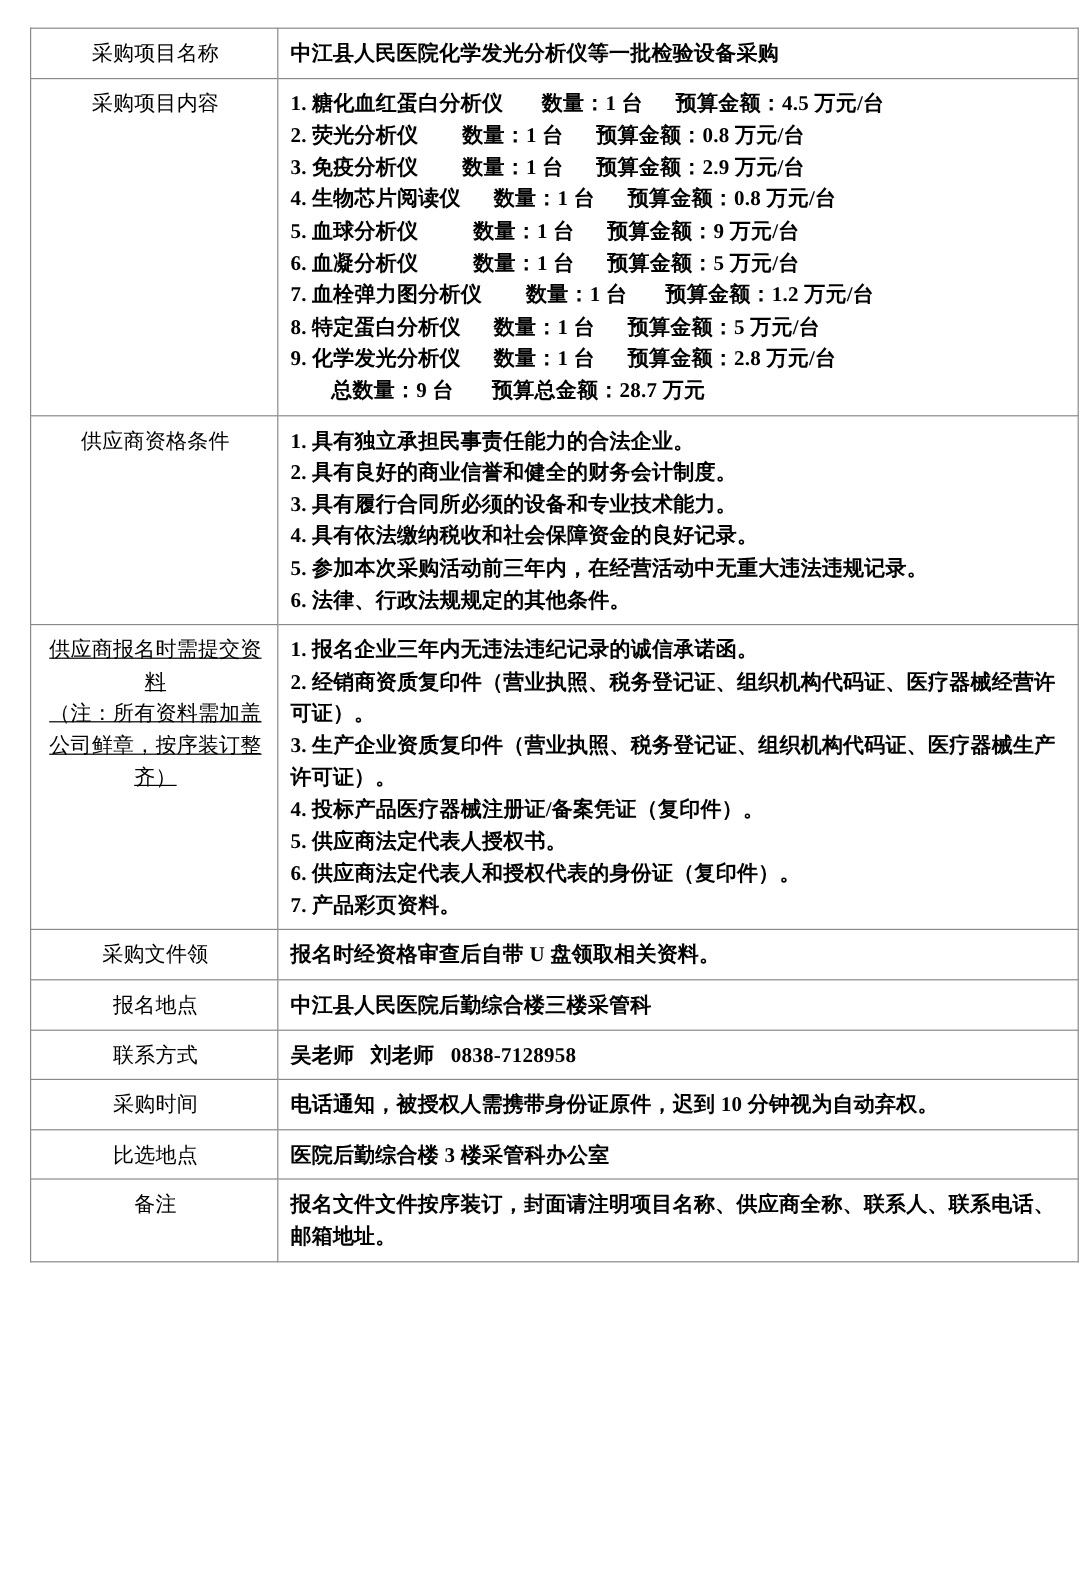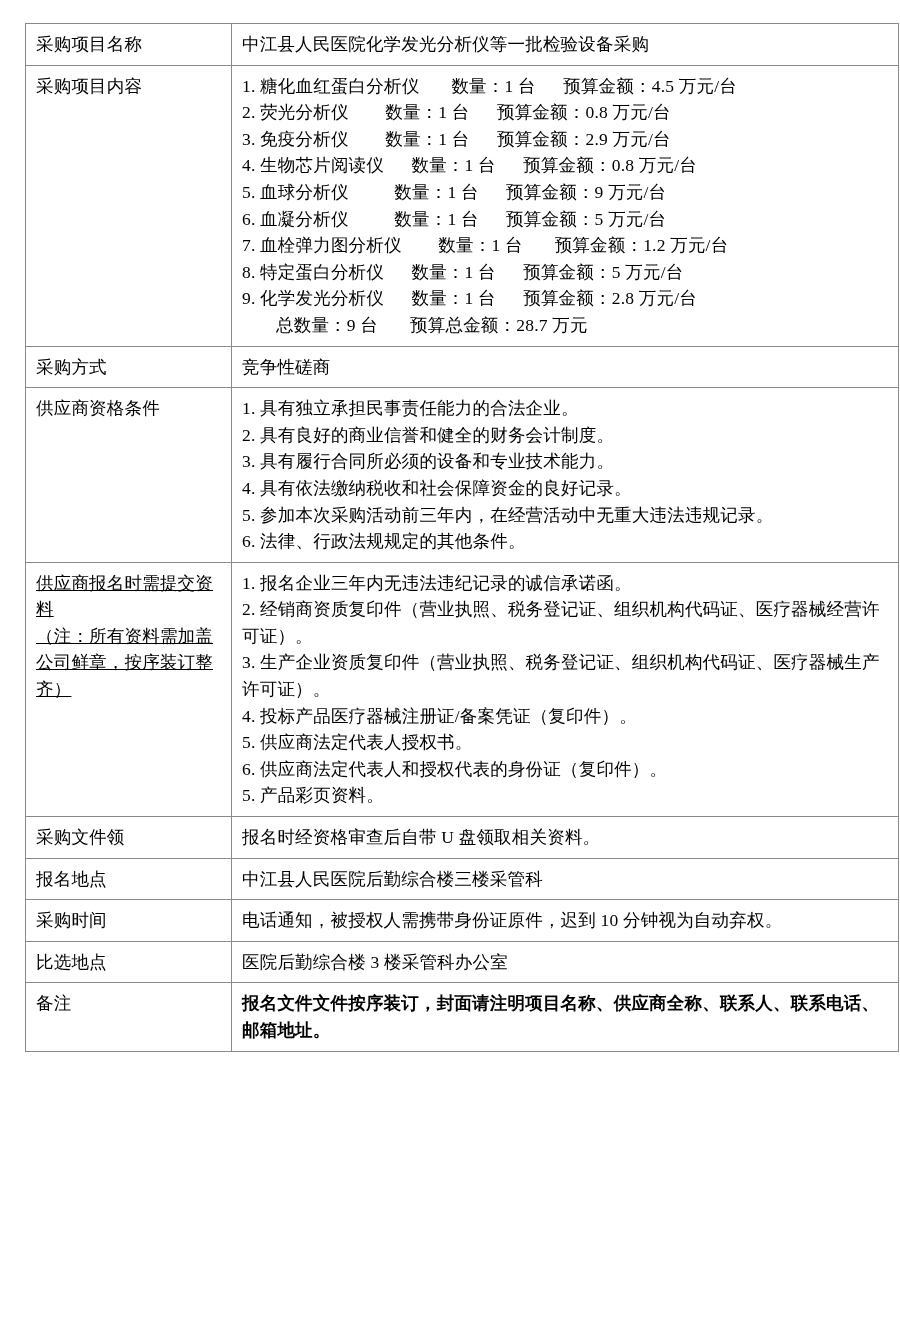--- a/index.html
+++ b/index.html
@@ -36,24 +36,26 @@
     vertical-align: top;
     padding: 7px 8px 7px 10px;
     font-size: 17.5px;
     line-height: 1.52;
     letter-spacing: 0.2px;
   }
 
   td.label-cell {
     width: 187px;
     white-space: normal;
+    text-align: center;
   }
 
   td.value-cell {
     width: 648px;
+    font-weight: bold;
   }
 
   .line {
     display: block;
     white-space: pre-wrap;
   }
 
   .indent-total {
     padding-left: 34px;
   }
@@ -98,28 +100,20 @@
           <span class="line">4. 生物芯片阅读仪      数量：1 台      预算金额：0.8 万元/台</span>
           <span class="line">5. 血球分析仪          数量：1 台      预算金额：9 万元/台</span>
           <span class="line">6. 血凝分析仪          数量：1 台      预算金额：5 万元/台</span>
           <span class="line">7. 血栓弹力图分析仪        数量：1 台       预算金额：1.2 万元/台</span>
           <span class="line">8. 特定蛋白分析仪      数量：1 台      预算金额：5 万元/台</span>
           <span class="line">9. 化学发光分析仪      数量：1 台      预算金额：2.8 万元/台</span>
           <span class="line indent-total">总数量：9 台       预算总金额：28.7 万元</span>
         </td>
       </tr>
 
-      <tr>
-        <td class="label-cell">
-          <span class="line">采购方式</span>
-        </td>
-        <td class="value-cell pad-bottom-md">
-          <span class="line">竞争性磋商</span>
-        </td>
-      </tr>
 
 
       <tr>
         <td class="label-cell">
           <span class="line">供应商资格条件</span>
         </td>
         <td class="value-cell">
           <span class="line">1. 具有独立承担民事责任能力的合法企业。</span>
           <span class="line">2. 具有良好的商业信誉和健全的财务会计制度。</span>
           <span class="line">3. 具有履行合同所必须的设备和专业技术能力。</span>
@@ -134,21 +128,21 @@
           <span class="line">供应商报名时需提交资料
 （注：所有资料需加盖公司鲜章，按序装订整齐）</span>
         </td>
         <td class="value-cell">
           <span class="line">1. 报名企业三年内无违法违纪记录的诚信承诺函。</span>
           <span class="line">2. 经销商资质复印件（营业执照、税务登记证、组织机构代码证、医疗器械经营许可证）。</span>
           <span class="line">3. 生产企业资质复印件（营业执照、税务登记证、组织机构代码证、医疗器械生产许可证）。</span>
           <span class="line">4. 投标产品医疗器械注册证/备案凭证（复印件）。</span>
           <span class="line">5. 供应商法定代表人授权书。</span>
           <span class="line">6. 供应商法定代表人和授权代表的身份证（复印件）。</span>
-          <span class="line">5. 产品彩页资料。</span>
+          <span class="line">7. 产品彩页资料。</span>
         </td>
       </tr>
 
       <tr>
         <td class="label-cell">
           <span class="line">采购文件领</span>
         </td>
         <td class="value-cell pad-bottom-sm">
           <span class="line">报名时经资格审查后自带 U 盘领取相关资料。</span>
         </td>
@@ -157,20 +151,28 @@
 
       <tr>
         <td class="label-cell">
           <span class="line">报名地点</span>
         </td>
         <td class="value-cell">
           <span class="line">中江县人民医院后勤综合楼三楼采管科</span>
         </td>
       </tr>
 
+      <tr>
+        <td class="label-cell">
+          <span class="line">联系方式</span>
+        </td>
+        <td class="value-cell">
+          <span class="line">吴老师   刘老师   0838-7128958</span>
+        </td>
+      </tr>
 
       <tr>
         <td class="label-cell">
           <span class="line">采购时间</span>
         </td>
         <td class="value-cell pad-bottom-md">
           <span class="line">电话通知，被授权人需携带身份证原件，迟到 10 分钟视为自动弃权。</span>
         </td>
       </tr>
 

